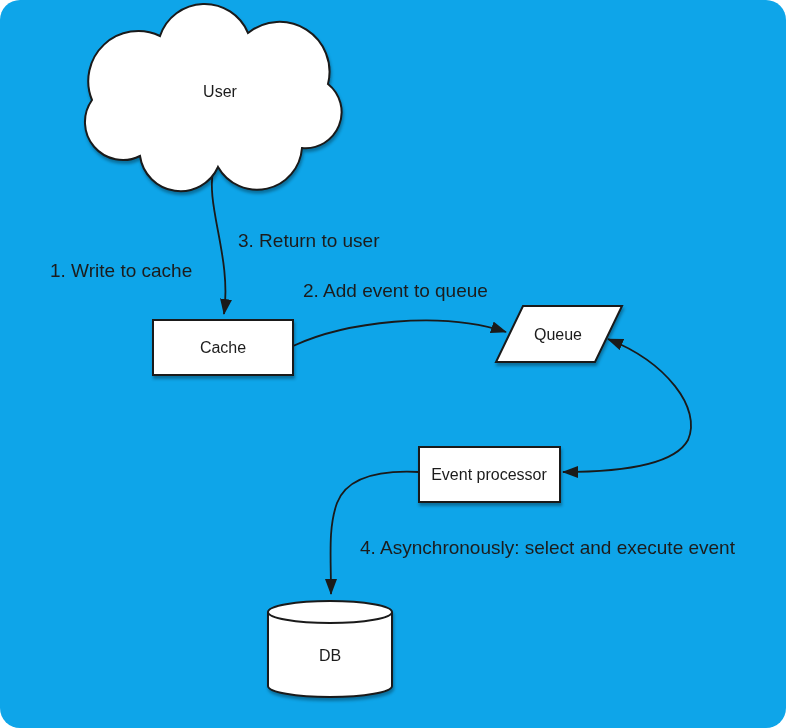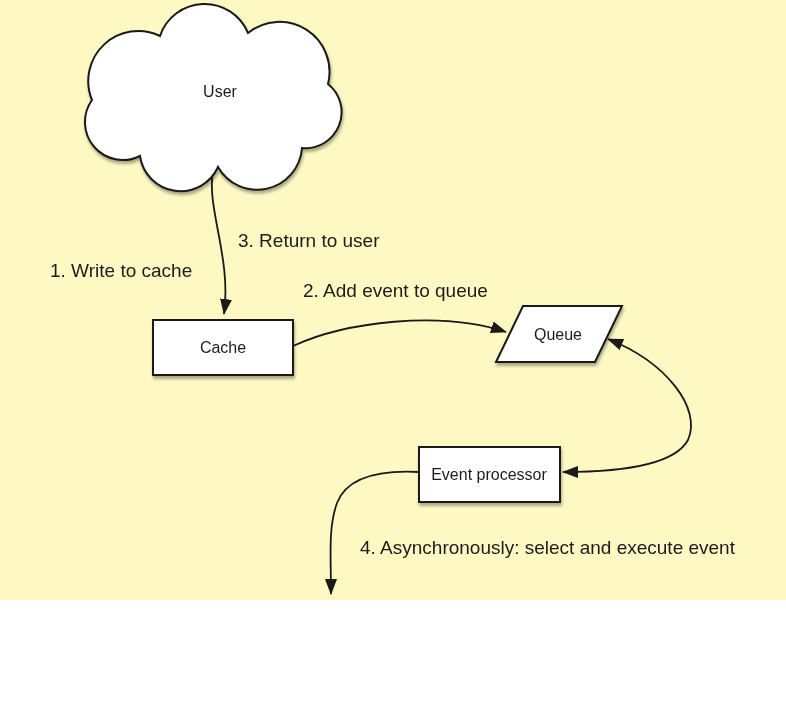--- a/index.html
+++ b/index.html
@@ -1,22 +1,23 @@
 <!DOCTYPE html>
 <html><head>
 <meta charset="utf-8">
 <style>
   html, body { margin: 0; padding: 0; background: #ffffff; }
   .page {
     position: relative;
     width: 786px;
-    height: 600px;
-    background: #fef9c3;
+    height: 728px;
+    background: #0ea5e9;
     overflow: hidden;
     font-family: "Liberation Sans", sans-serif;
+    border-radius: 20px;
   }
   svg { display: block; }
   .shape {
     fill: #ffffff;
     stroke: #1a1a1a;
     stroke-width: 2;
     filter: drop-shadow(1px 3px 1.5px rgba(0,0,0,0.32));
   }
   .shape-line {
     fill: none;

